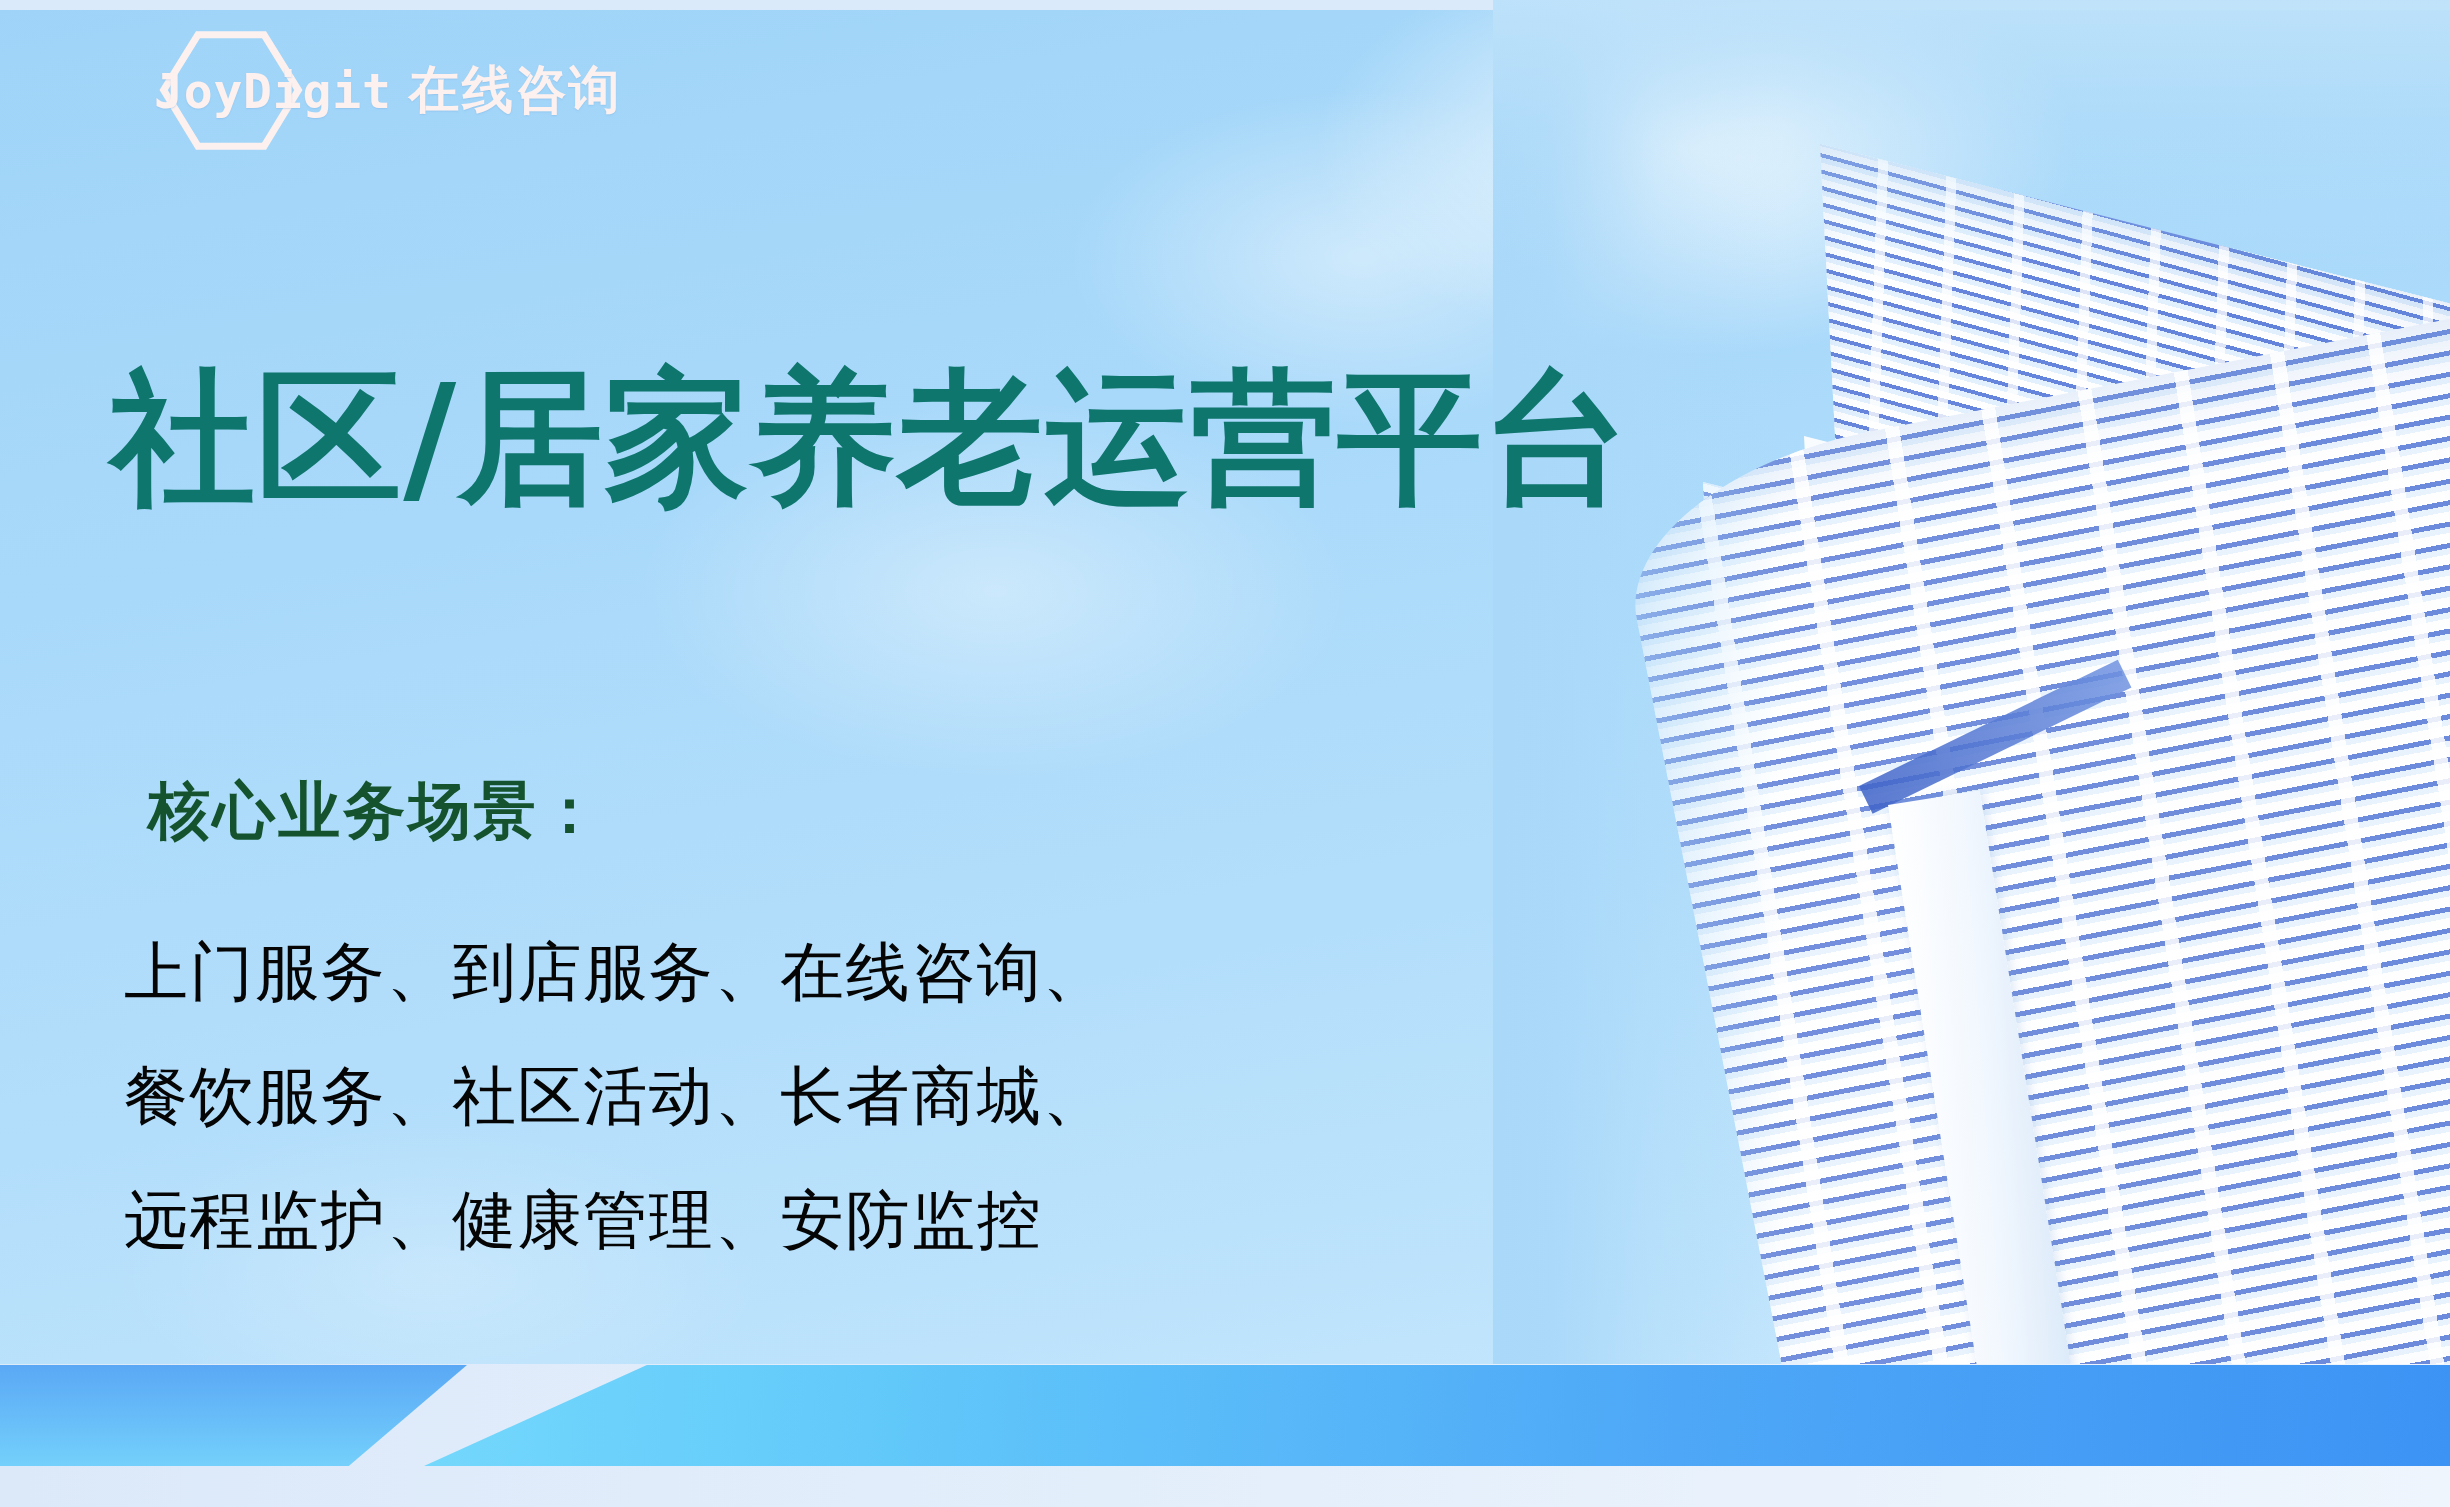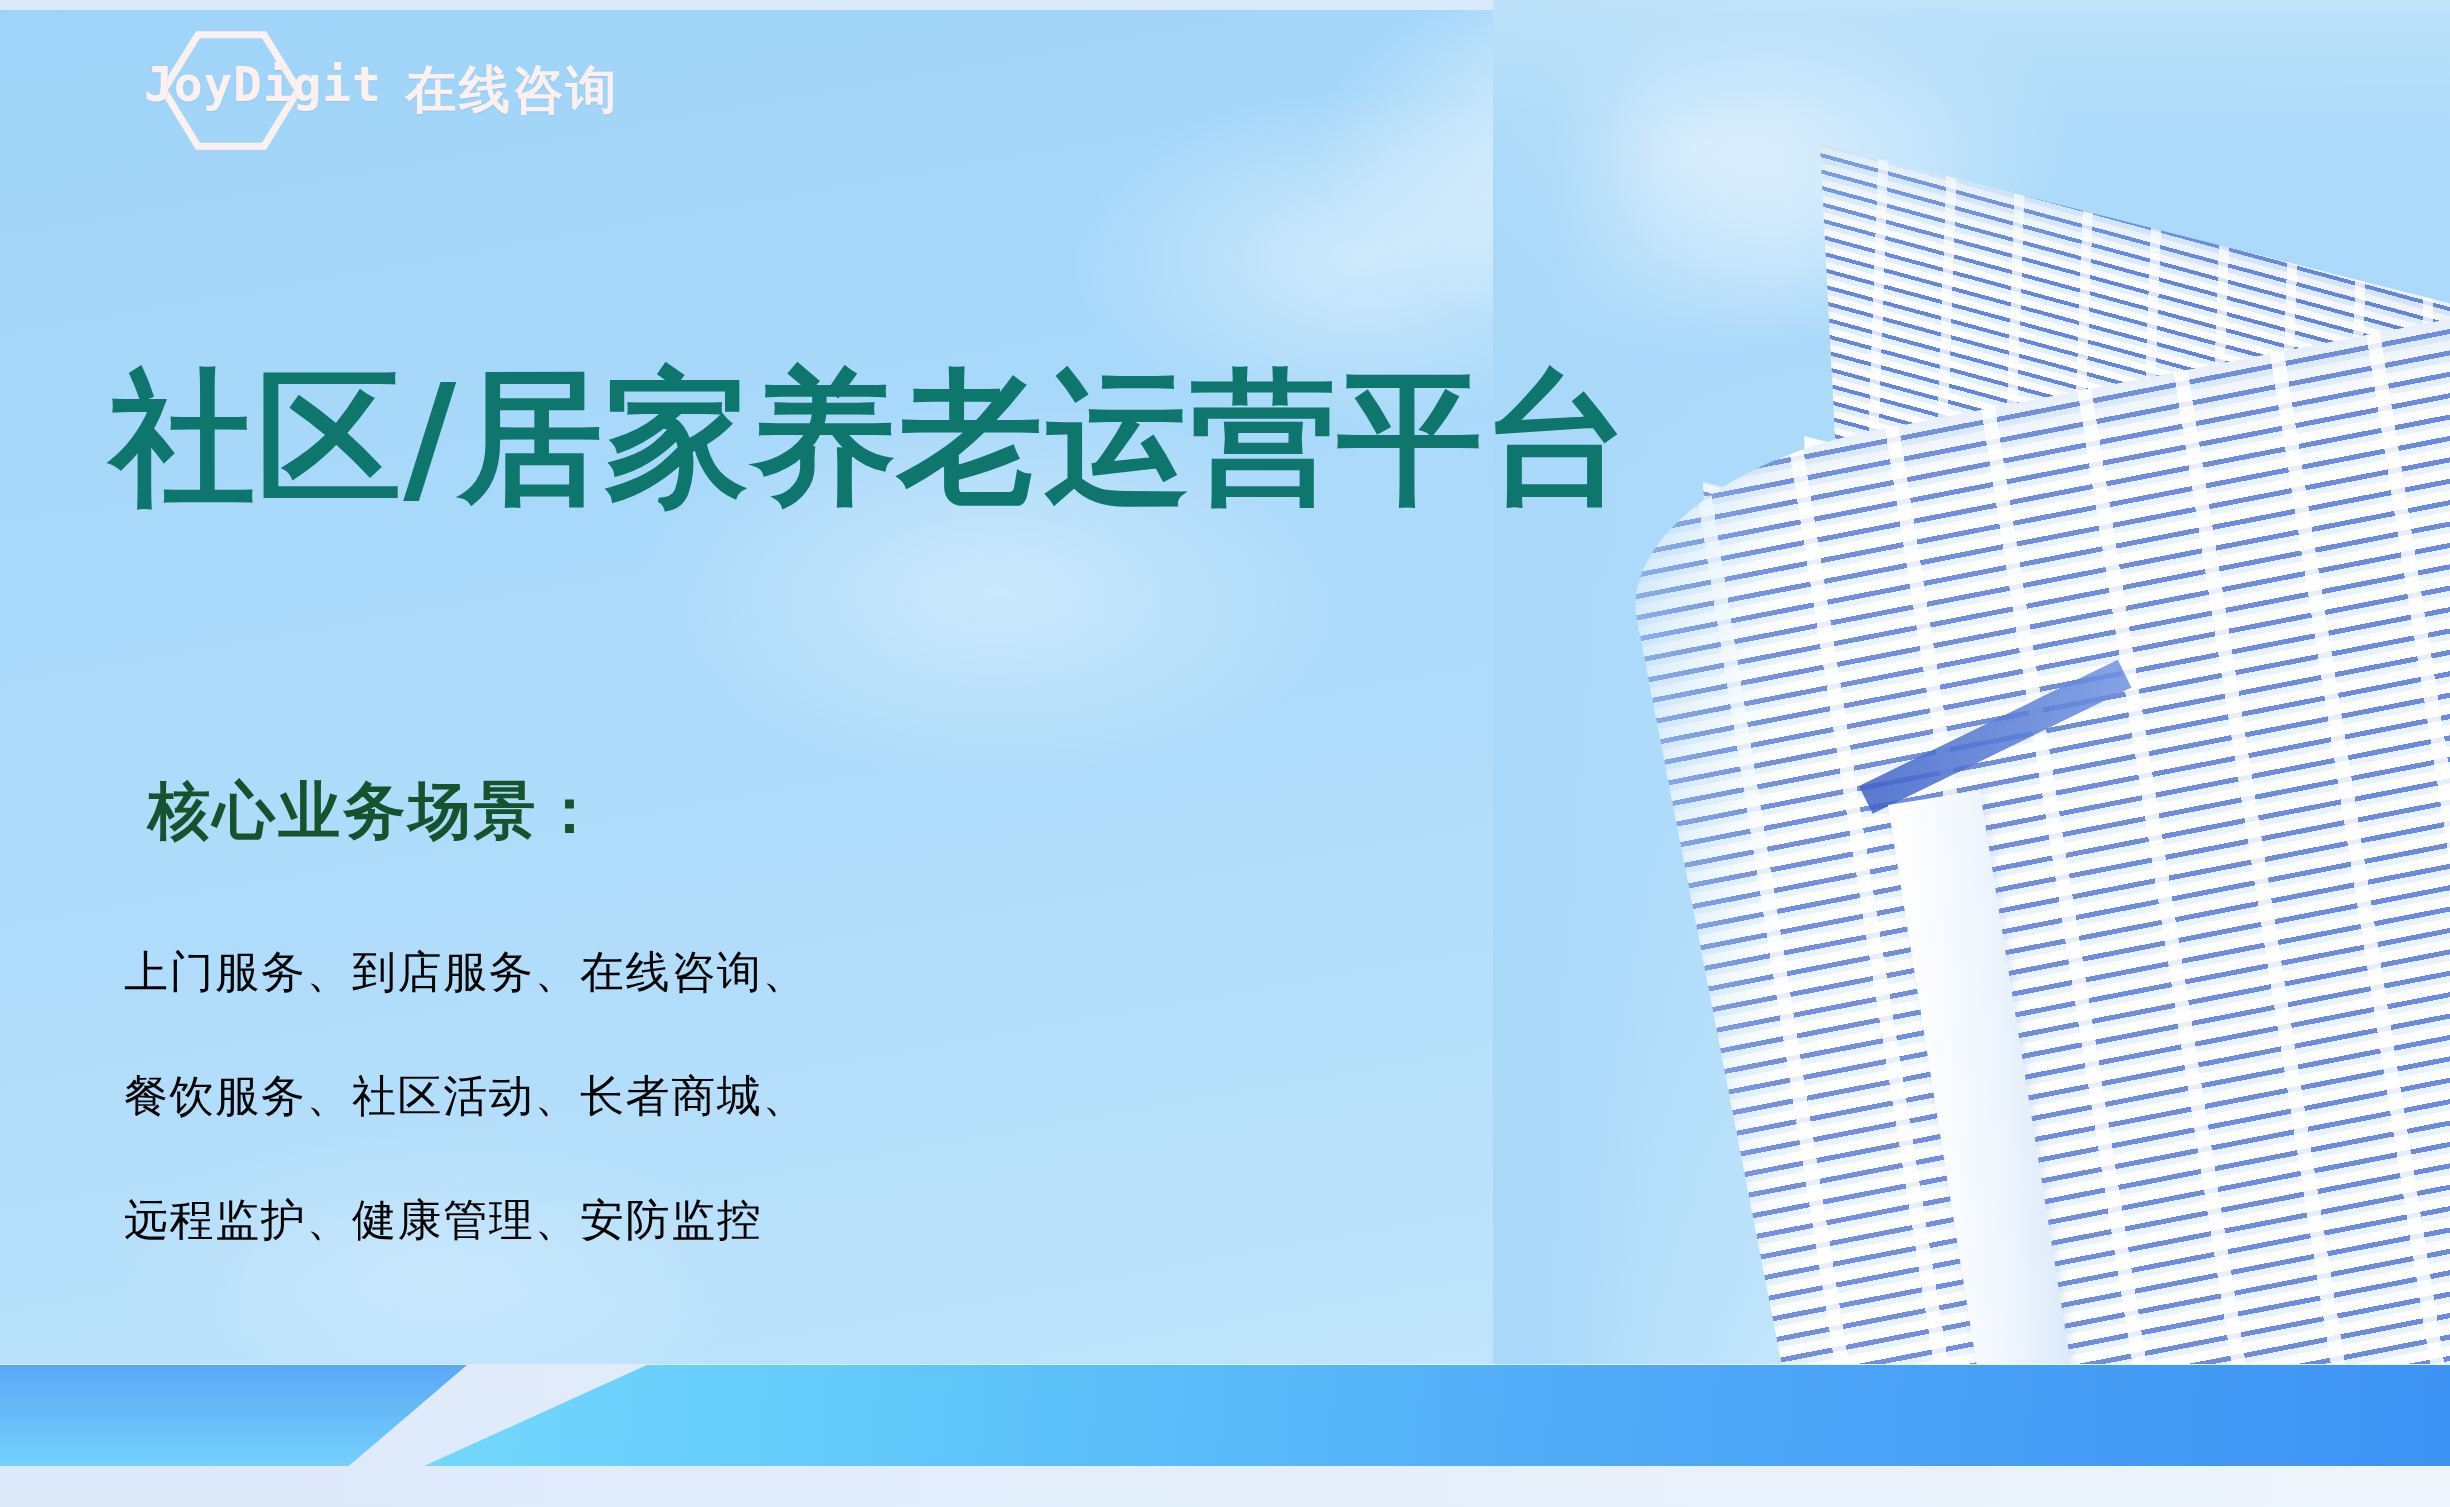--- a/index.html
+++ b/index.html
@@ -214,25 +214,25 @@
   .logo-hex {
     position: absolute;
     left: 23px;
     top: 1.6px;
     width: 144px;
     height: 121px;
   }
   .logo-hex svg { display: block; width: 100%; height: 100%; }
   .logo-wordmark {
     position: absolute;
-    left: 8px;
+    left: 18px;
     top: 28px;
     display: flex;
-    align-items: flex-start;
-    gap: 24px;
+    align-items: center;
+    gap: 17px;
     white-space: nowrap;
   }
   .logo-latin {
     font-family: "DejaVu Sans Mono", "Liberation Mono", monospace;
     font-weight: 700;
     font-size: 48px;
     letter-spacing: 0.8px;
     color: #fdf1ef;
     text-shadow: 0 0.8px 1.6px rgba(120,170,220,.35);
   }
@@ -275,21 +275,21 @@
   
   .scenarios {
     position: absolute;
     left: 124px;
     top: 910px;
     width: 1478px;
   }
   .scenario-line {
     font-family: "DejaVu Sans", "Liberation Sans", sans-serif;
     font-weight: 400;
-    font-size: 44px;
+    font-size: 64px;
     line-height: 124px;
     letter-spacing: 1.6px;
     color: #050505;
     white-space: nowrap;
   }
 
   
   .bottom-strip {
     position: absolute;
     left: 0;

